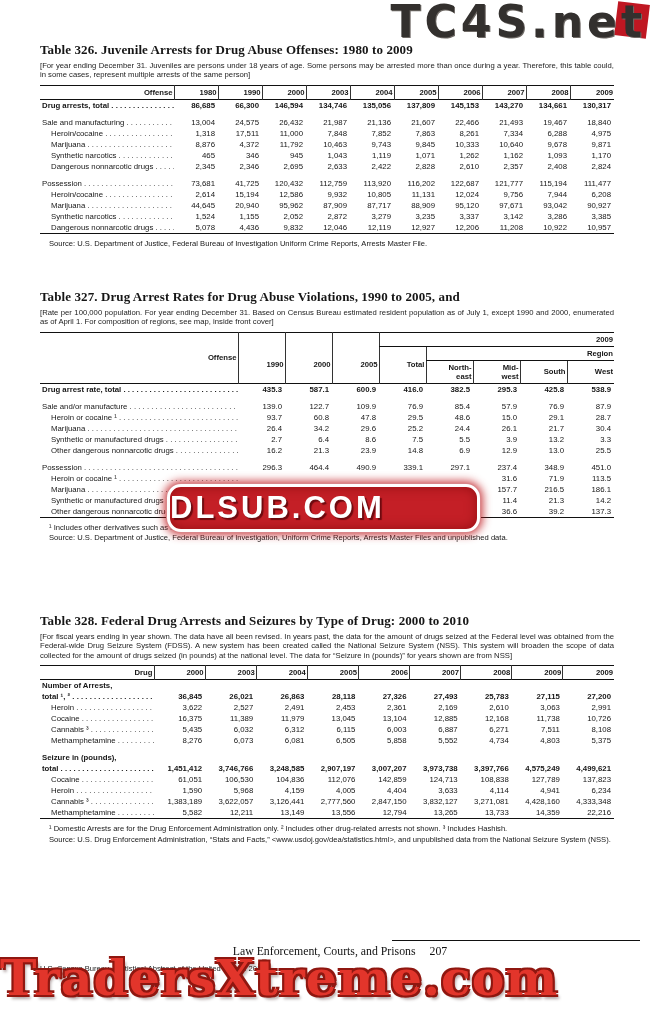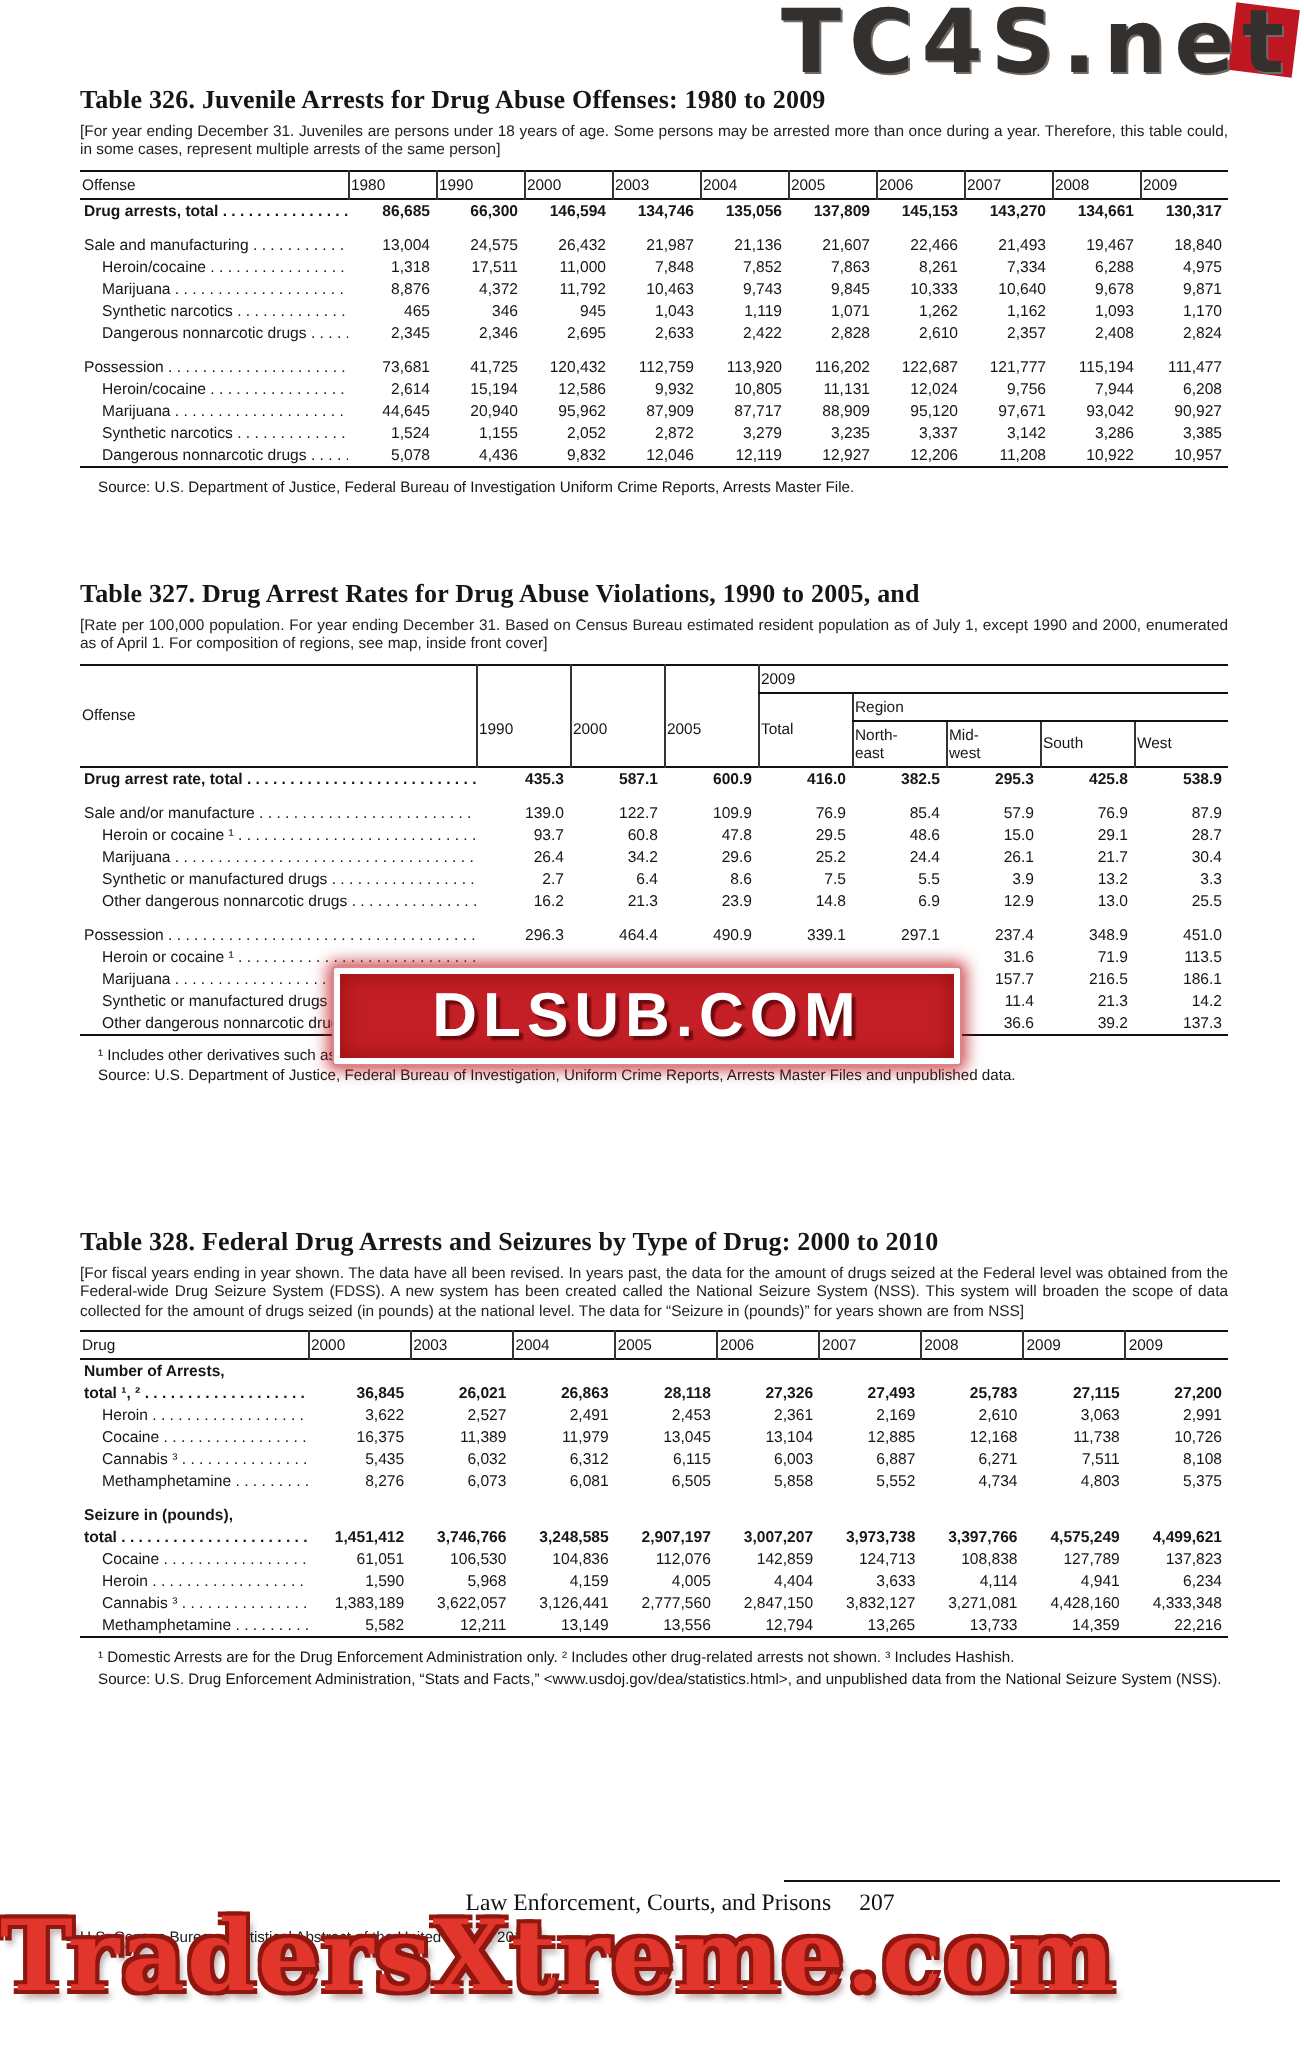--- a/index.html
+++ b/index.html
@@ -4,39 +4,39 @@
 <style>
   *{box-sizing:border-box;margin:0;padding:0}
   body{margin:0;background:#8e8e8e;font-family:"Liberation Sans",sans-serif}
   .page{position:relative;width:652px;height:1024px;margin:0 auto;background:#ffffff;color:#161616;overflow:hidden}
   .sec{position:absolute;left:40px;width:574px}
   .ttl{font-family:"Liberation Serif",serif;font-weight:700;font-size:13px;line-height:15px;margin-bottom:4px;letter-spacing:.1px}
   .ttl span{display:block}
   .note{font-size:7.7px;line-height:9.4px;text-align:justify;margin-bottom:5px;color:#222}
   .t{width:100%;border-collapse:collapse;table-layout:fixed;border-top:1.6px solid #111;border-bottom:1.1px solid #111}
   .t thead{border-bottom:1.1px solid #111}
-  .t th{font-weight:400;font-size:7.7px;line-height:9px;text-align:left;vertical-align:middle;padding:2px 1px;white-space:pre-line}
+  .t th{font-weight:700;font-size:7.7px;line-height:9px;text-align:right;vertical-align:middle;padding:2px 1px;white-space:pre-line}
   .t th.blank{height:12px}
   .t .vl{border-left:1px solid #333}
   .t .grp{border-bottom:1px solid #111}
   .t td{font-size:7.8px;line-height:11px;vertical-align:bottom;padding:0}
   .t td.num{text-align:right;padding-right:3px;white-space:nowrap;overflow:hidden}
   .t td.lbl{text-align:left;padding-left:2px;white-space:nowrap;overflow:hidden}
   .t td.lbl.ind{padding-left:11px}
   .t tr.boldrow td{font-weight:700}
   .t tr.spacer td{height:6px}
   .src,.fnote{font-size:7.6px;line-height:9.3px;text-indent:9px;text-align:justify}
   .src{margin-top:5px}
   .fnote{margin-top:5px}
   .fnote + .src{margin-top:1px}
   
   #wm-top{position:absolute;top:0;right:6px;z-index:4}
   #wm-top .redbox{position:absolute;right:-2px;top:3px;width:32px;height:34px;background:#bf1722;transform:rotate(7deg)}
   #wm-top .txt{position:relative;font-family:"DejaVu Sans",sans-serif;font-weight:700;font-size:44px;line-height:44px;letter-spacing:4px;color:#33302e;text-shadow:1px 1px 0 #6f6a66}
-  #wm-mid{position:absolute;left:167px;top:484px;width:313px;height:48px;z-index:5;background:#c41f26;border:3px solid #fff;border-radius:1px;display:flex;align-items:center;justify-content:center;box-shadow:0 0 0 1px #d9868a,0 0 8px 3px rgba(190,20,25,.8),inset 0 0 12px rgba(110,0,0,.55)}
+  #wm-mid{position:absolute;left:167px;top:484px;width:313px;height:48px;z-index:5;background:#c41f26;border:3px solid #fff;border-radius:14px;display:flex;align-items:center;justify-content:flex-start;box-shadow:0 0 0 1px #d9868a,0 0 8px 3px rgba(190,20,25,.8),inset 0 0 12px rgba(110,0,0,.55)}
   #wm-mid .txt{font-weight:700;font-size:31px;letter-spacing:3px;color:#fff;text-shadow:2px 2px 1px #6d0a0f}
   #wm-bottom{position:absolute;top:950px;left:0;width:652px;z-index:6}
   #wm-bottom .txt{font-family:"DejaVu Serif",serif;font-weight:700;font-size:49px;line-height:56px;color:#e2352b;letter-spacing:1px;
     text-shadow:-2px -2px 0 #8f1710,2px -2px 0 #8f1710,-2px 2px 0 #8f1710,2px 2px 0 #8f1710,3px 4px 3px rgba(40,0,0,.35)}
   
   #foot-rule{position:absolute;left:392px;top:940px;width:248px;border-top:1.2px solid #111}
   #footline{position:absolute;left:40px;top:944px;width:600px;text-align:center;font-family:"Liberation Serif",serif;font-size:11.8px;color:#111}
   #footline .pagenum{margin-left:14px}
   #imprint{position:absolute;left:40px;top:964px;font-size:7.6px;color:#222}
 </style>

